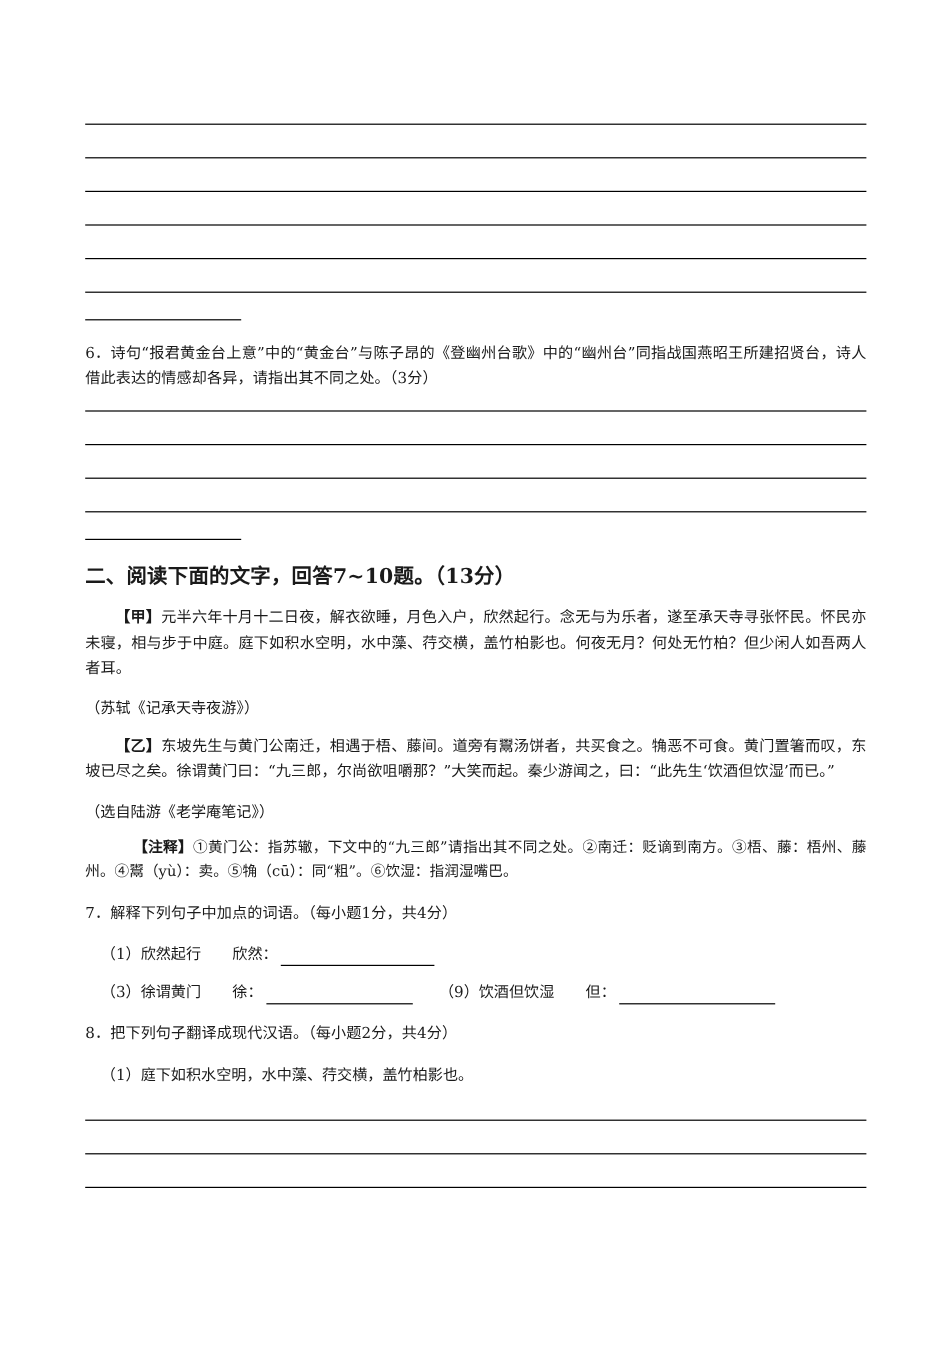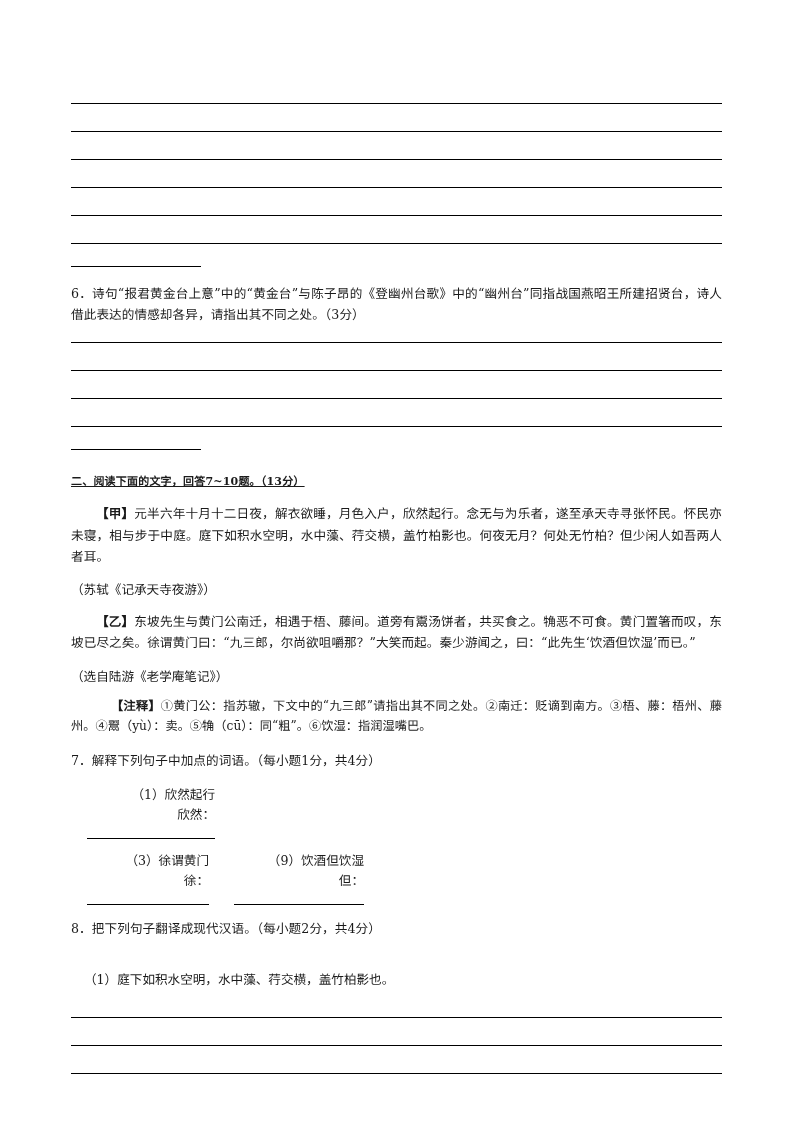--- a/index.html
+++ b/index.html
@@ -55,24 +55,23 @@
     line-height: 20.5px;
     text-align: justify;
     letter-spacing: 0.1px;
   }
   .qtext-6 {
     margin-top: 17px;
   }
 
   .section-head {
     font-weight: bold;
-    font-size: 11px;
+    font-size: 17px;
     line-height: 21px;
     letter-spacing: 0.2px;
-    text-decoration: underline;
   }
 
   .passage {
     font-size: 12.6px;
     line-height: 21.5px;
     text-align: justify;
     text-indent: 25px;
     letter-spacing: 0.1px;
   }
   .passage .tag {
@@ -109,21 +108,20 @@
     line-height: 20px;
     display: flex;
     align-items: flex-end;
     white-space: nowrap;
     padding-left: 13px;
   }
   .blank-cell {
     display: flex;
     align-items: flex-end;
     white-space: nowrap;
-    flex-direction: column;
   }
   .blank-cell .stem { }
   .blank-cell .key {
     padding-left: 26px;
   }
   .blank-line {
     display: inline-block;
     border-bottom: 1.3px solid #000000;
     height: 13px;
     margin-left: 3px;
@@ -132,21 +130,20 @@
   .bl-w2 { width: 130px; }
   .bl-w3 { width: 122px; }
   .bl-w4 { width: 130px; }
   .spacer-a { width: 6px; }
   .spacer-b { width: 22px; }
 
   .sub-item {
     font-size: 12.6px;
     line-height: 20px;
     padding-left: 13px;
-    margin-top: 16px;
   }
 </style>
 </head>
 <body>
 
 <div class="page">
   <div class="content">
 
     <div style="height:103px"></div>
     <div class="ruleset">

